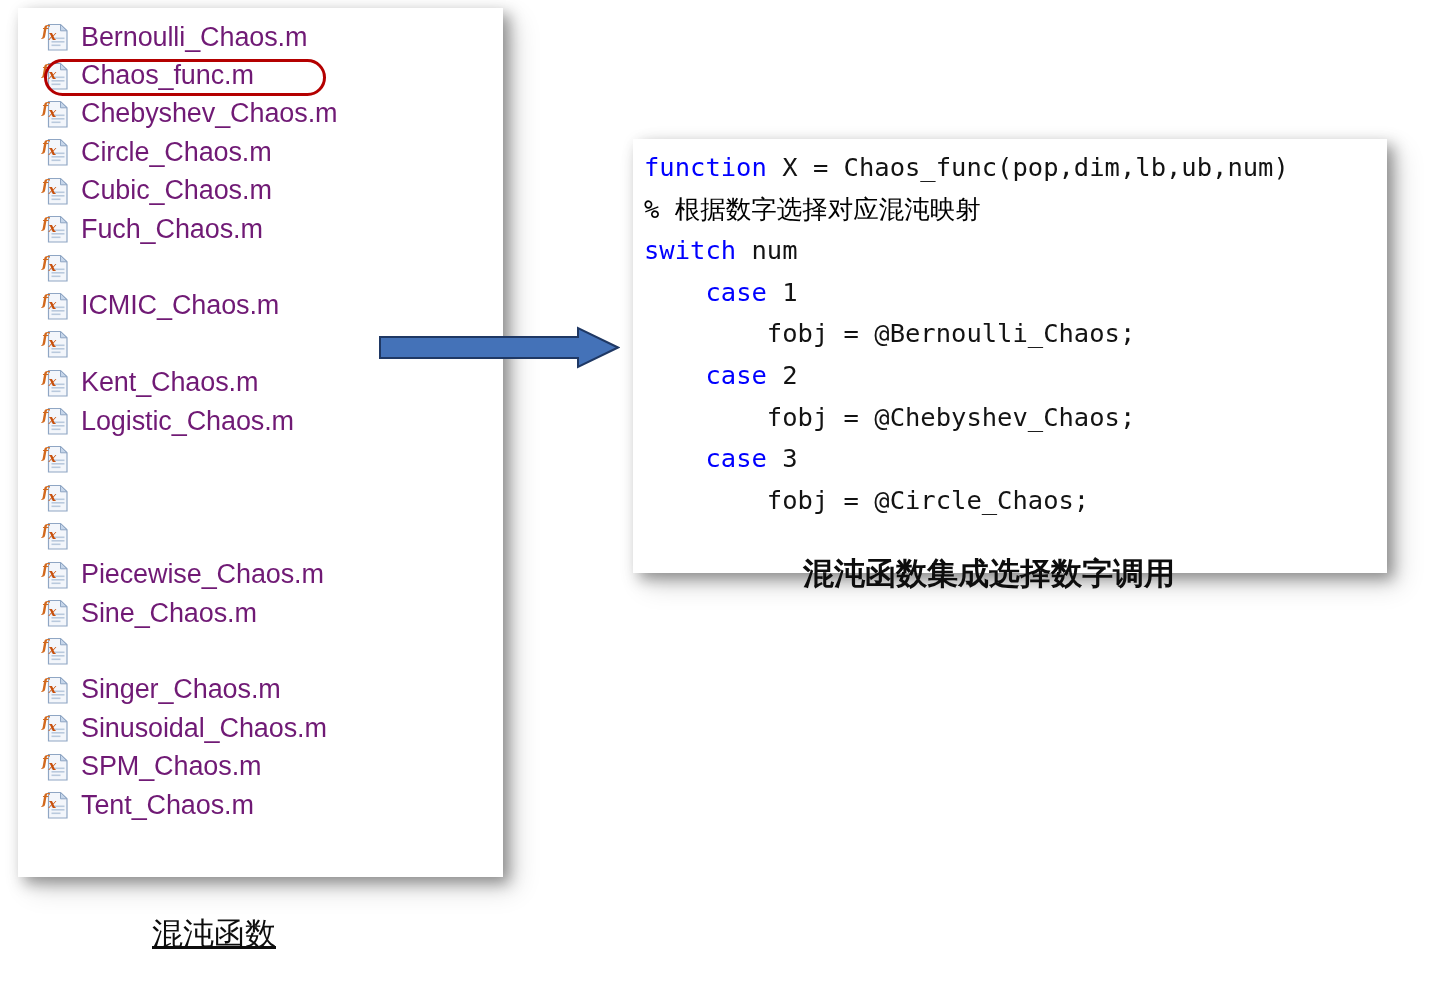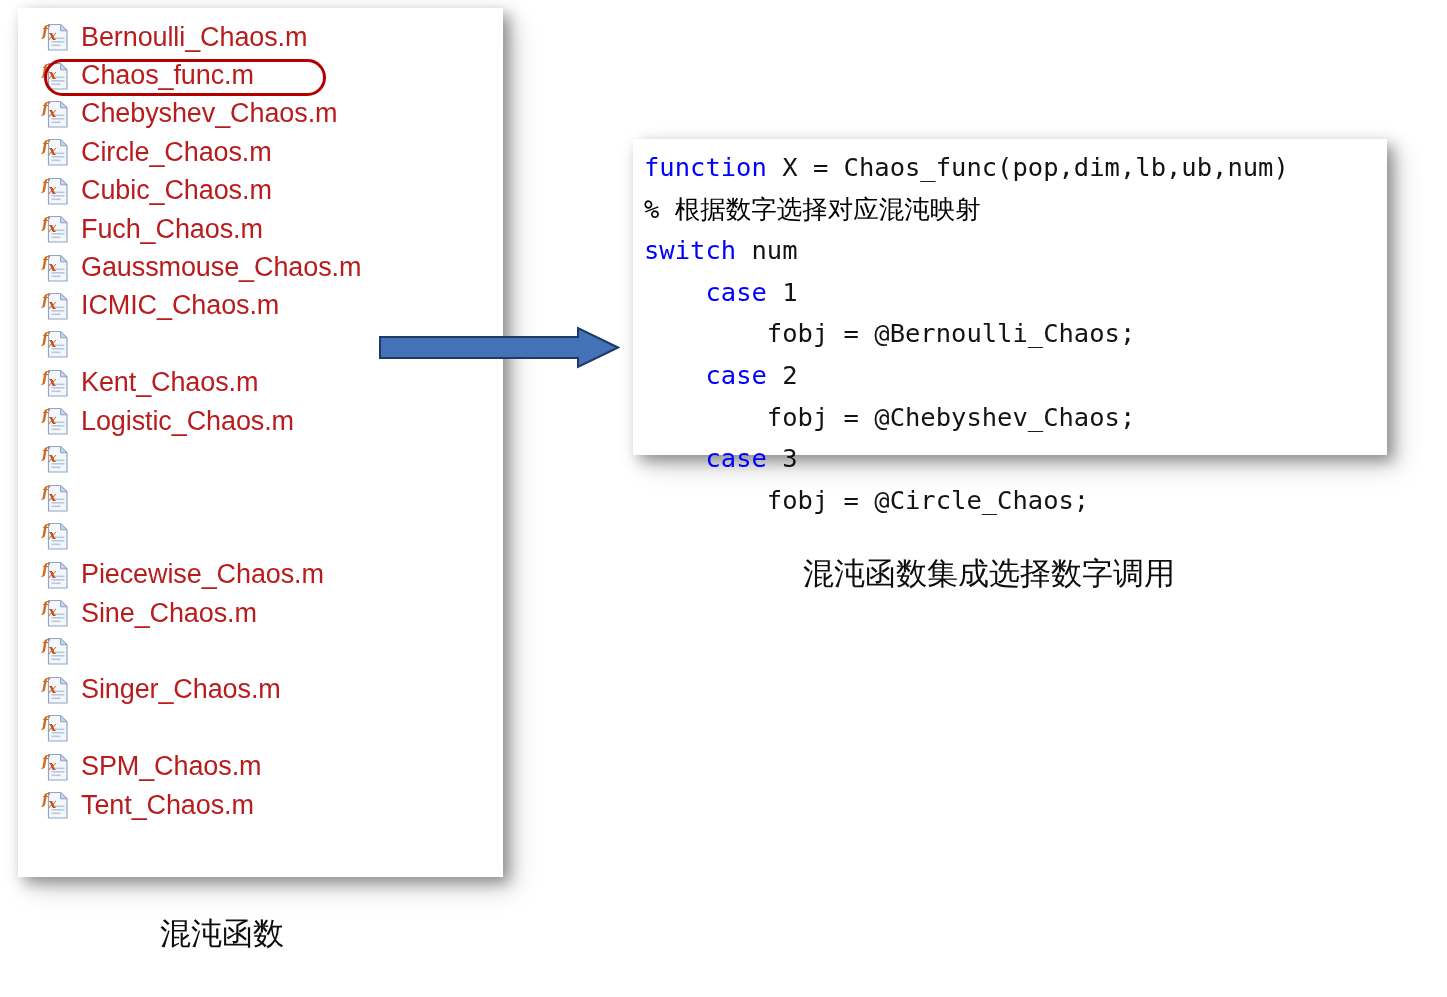--- a/index.html
+++ b/index.html
@@ -40,21 +40,21 @@
   .file-row {
     height: 38.4px;
     display: flex;
     align-items: center;
     padding-left: 22px;
     box-sizing: border-box;
   }
   .file-label {
     font-family: "Liberation Sans", "DejaVu Sans", sans-serif;
     font-size: 27px;
-    color: #b91c1c;
+    color: #701a75;
     letter-spacing: -0.1px;
     white-space: nowrap;
     margin-left: 11px;
     line-height: 1;
   }
 
   
   .file-icon {
     width: 30px;
     height: 32px;
@@ -75,21 +75,21 @@
     border-radius: 19px;
     box-sizing: border-box;
     pointer-events: none;
   }
 
   
   #code-panel {
     left: 633px;
     top: 139px;
     width: 754px;
-    height: 316px;
+    height: 434px;
   }
   .code-body {
     padding: 8px 0 0 11px;
     font-family: "DejaVu Sans Mono", "Liberation Mono", monospace;
     font-size: 25.5px;
     line-height: 41.6px;
     white-space: pre;
   }
   .code-line { white-space: pre; }
   .tok-kw   { color: #0000ff; }
@@ -107,22 +107,22 @@
 
   
   .caption {
     position: absolute;
     font-family: "Liberation Sans", "DejaVu Sans", sans-serif;
     font-size: 31px;
     color: #0d0d0d;
     white-space: nowrap;
     line-height: 1;
   }
-  #caption-code  { left: 803px; top: 558px; }
-  #caption-files { left: 160px; top: 918px; }
+  #caption-code  { left: 803px; top: 558px; font-weight: bold; }
+  #caption-files { left: 152px; top: 918px; text-decoration: underline; }
 </style>
 </head>
 <body>
 
 <div class="panel" id="file-list-panel">
 
   <div class="file-rows" id="file-rows">
       <div class="file-row">
         <span class="file-icon">
   <svg width="30" height="32" viewBox="0 0 30 32" xmlns="http://www.w3.org/2000/svg" aria-hidden="true">
@@ -240,21 +240,20 @@
       <rect x="11.5" y="16.5" width="13" height="1.6"></rect>
       <rect x="11.5" y="20" width="13" height="1.6"></rect>
       <rect x="11.5" y="23.5" width="9" height="1.6"></rect>
     </g>
     <g font-family="'DejaVu Serif',serif" font-style="italic" font-weight="bold">
       <text x="2" y="15" font-size="14" fill="#d2691e">f</text>
       <text x="8.5" y="18.5" font-size="13" fill="#c8500c">x</text>
     </g>
   </svg>
         </span>
-        <span class="file-label">Gaussmouse_Chaos.m</span>
       </div>
       <div class="file-row">
         <span class="file-icon">
   <svg width="30" height="32" viewBox="0 0 30 32" xmlns="http://www.w3.org/2000/svg" aria-hidden="true">
     <path d="M8.5 3.5 h12 l6.5 6.3 v19.2 h-18.5 z" fill="#f3f6fb" stroke="#8fa6c4" stroke-width="1.2"></path>
     <path d="M20.5 3.5 v6.3 h6.5 z" fill="#c6d6ea" stroke="#8fa6c4" stroke-width="1"></path>
     <g fill="#b9c9dd">
       <rect x="11.5" y="16.5" width="13" height="1.6"></rect>
       <rect x="11.5" y="20" width="13" height="1.6"></rect>
       <rect x="11.5" y="23.5" width="9" height="1.6"></rect>
@@ -451,20 +450,21 @@
       <rect x="11.5" y="16.5" width="13" height="1.6"></rect>
       <rect x="11.5" y="20" width="13" height="1.6"></rect>
       <rect x="11.5" y="23.5" width="9" height="1.6"></rect>
     </g>
     <g font-family="'DejaVu Serif',serif" font-style="italic" font-weight="bold">
       <text x="2" y="15" font-size="14" fill="#d2691e">f</text>
       <text x="8.5" y="18.5" font-size="13" fill="#c8500c">x</text>
     </g>
   </svg>
         </span>
+        <span class="file-label">Sinusoidal_Chaos.m</span>
       </div>
       <div class="file-row">
         <span class="file-icon">
   <svg width="30" height="32" viewBox="0 0 30 32" xmlns="http://www.w3.org/2000/svg" aria-hidden="true">
     <path d="M8.5 3.5 h12 l6.5 6.3 v19.2 h-18.5 z" fill="#f3f6fb" stroke="#8fa6c4" stroke-width="1.2"></path>
     <path d="M20.5 3.5 v6.3 h6.5 z" fill="#c6d6ea" stroke="#8fa6c4" stroke-width="1"></path>
     <g fill="#b9c9dd">
       <rect x="11.5" y="16.5" width="13" height="1.6"></rect>
       <rect x="11.5" y="20" width="13" height="1.6"></rect>
       <rect x="11.5" y="23.5" width="9" height="1.6"></rect>

